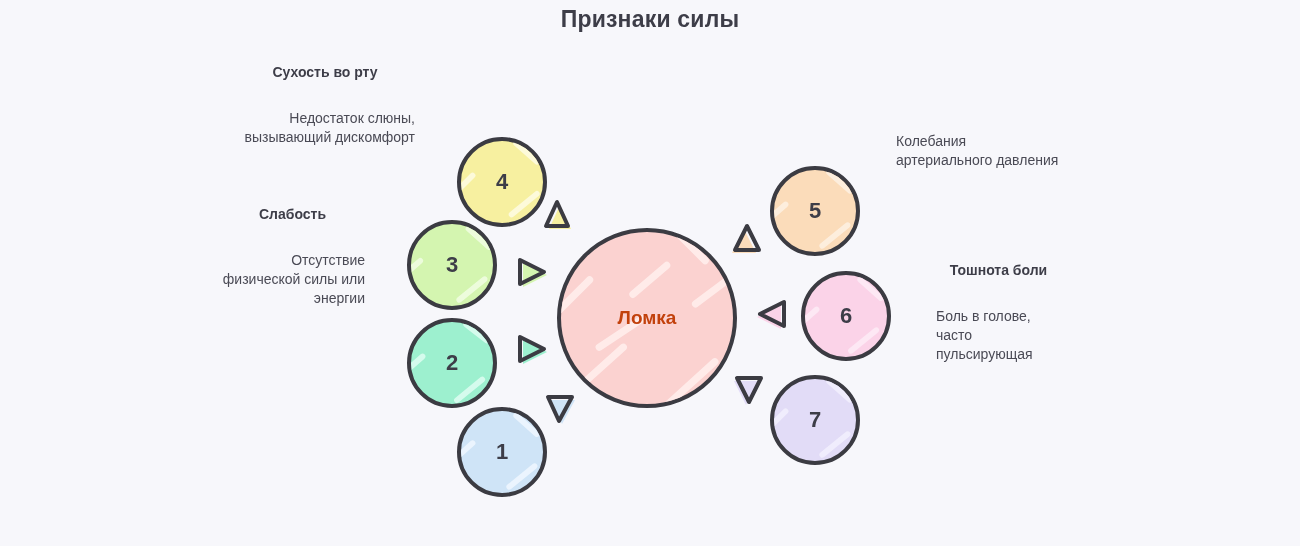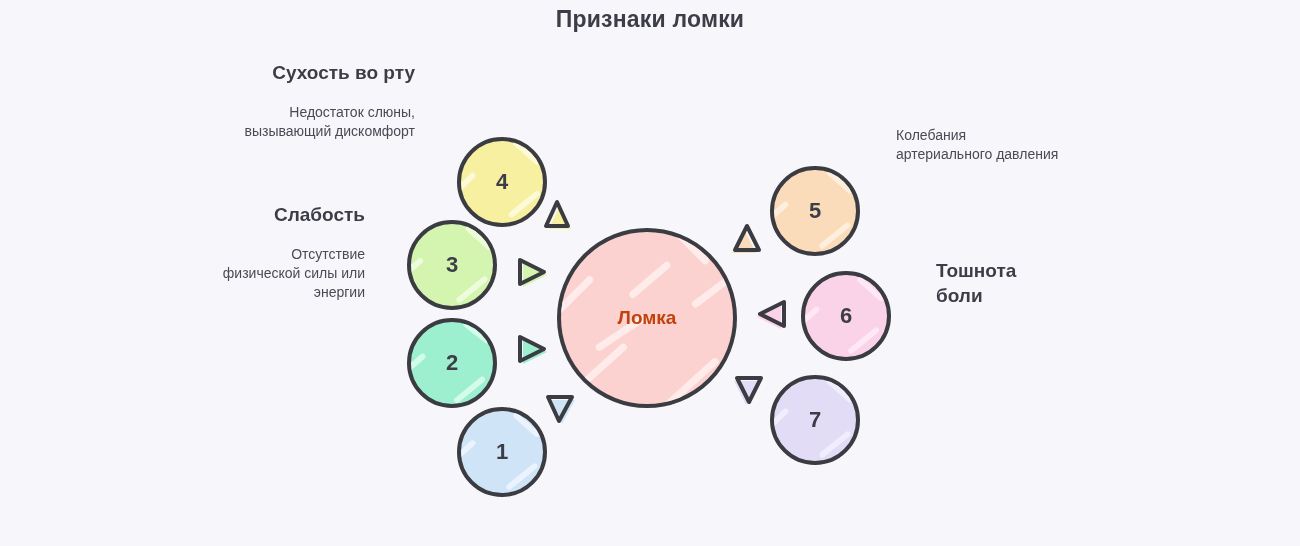--- a/index.html
+++ b/index.html
@@ -28,30 +28,31 @@
     font-size: 23px;
     font-weight: bold;
     color: #3d3d48;
     letter-spacing: .2px;
   }
   
   .block {
     position: absolute;
   }
   .block .heading {
-    font-size: 19px;
+    font-size: 14px;
     font-weight: bold;
     color: #3d3d48;
     line-height: 25px;
+    text-align: center;
   }
   .block .desc {
     font-size: 14px;
     color: #4a4a55;
     line-height: 19px;
-    margin-top: 18px;
+    margin-top: 24px;
   }
   .block.left {
     text-align: right;
   }
   .block.right {
     text-align: left;
   }
   
   .bubble {
     position: absolute;
@@ -96,40 +97,41 @@
     position: absolute;
     width: 46px;
     height: 46px;
   }
 </style>
 </head>
 <body>
 
 <div id="canvas">
 
-  <div class="title">Признаки ломки</div>
+  <div class="title">Признаки силы</div>
 
   <div class="block left" style="left:235px; top:60px; width:180px;">
     <div class="heading">Сухость во рту</div>
     <div class="desc">Недостаток слюны, вызывающий дискомфорт</div>
   </div>
 
   <div class="block left" style="left:220px; top:202px; width:145px;">
     <div class="heading">Слабость</div>
     <div class="desc">Отсутствие физической силы или энергии</div>
   </div>
 
 
 
   <div class="block right" style="left:896px; top:108px; width:165px;">
     <div class="desc">Колебания артериального давления</div>
   </div>
 
   <div class="block right" style="left:936px; top:258px; width:125px;">
     <div class="heading">Тошнота боли</div>
+    <div class="desc">Боль в голове, часто пульсирующая</div>
   </div>
 
 
   <div class="center" style="left:557px; top:228px; width:180px; height:180px; background:#fbd2d0;">
     <svg class="scribble" viewBox="0 0 100 100" preserveAspectRatio="none">
       <g stroke="#fff0ee" stroke-width="3" stroke-linecap="round" opacity="0.85">
         <path d="M12 28 L30 14"></path>
           <path d="M8 52 L26 34"></path>
         <path d="M60 12 L74 26"></path>
           <path d="M70 44 L86 32"></path>

